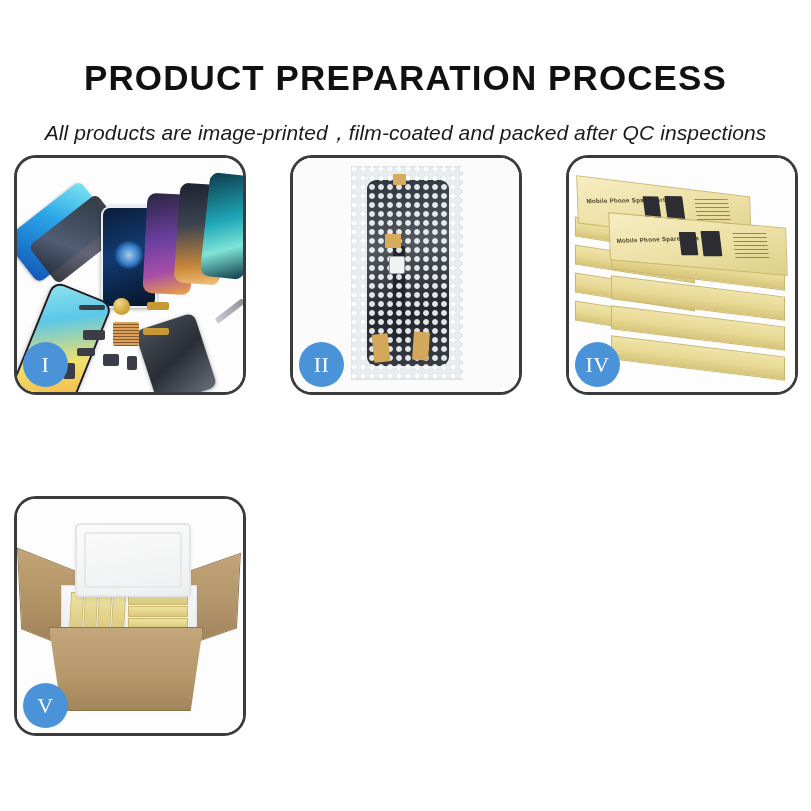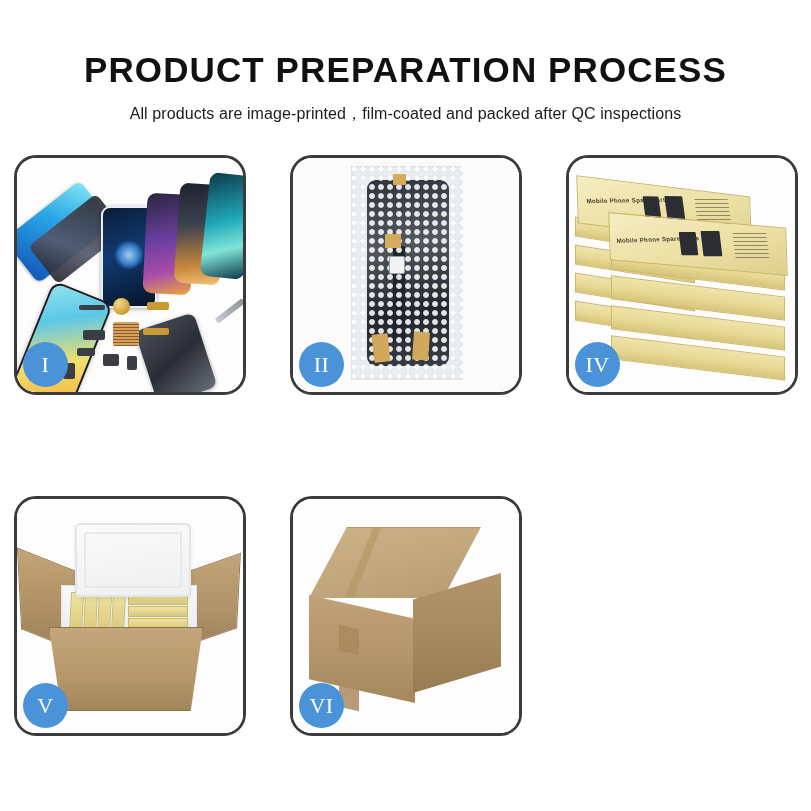--- a/index.html
+++ b/index.html
@@ -8,36 +8,37 @@
     background:#ffffff;
     font-family:"Liberation Sans","DejaVu Sans",sans-serif;
     overflow:hidden;
     position:relative;
   }
   .page{position:relative;width:811px;height:811px;}
 
   
   .header{position:absolute;left:0;top:0;width:811px;text-align:center;}
   .title{
-    margin:0;padding:0;
+    margin:8px;padding:0;
     font-size:35px;
     font-weight:700;
     letter-spacing:1.1px;
     color:#111111;
     line-height:1;
     padding-top:52px;
   }
   .subtitle{
     margin:0;padding:0;
-    font-size:16px;
+    font-size:21px;
     font-weight:400;
     color:#1a1a1a;
     line-height:1;
     padding-top:19px;
     letter-spacing:0.1px;
+    font-style:italic;
   }
 
   
   .grid{
     position:absolute;
     left:14px;top:155px;
     width:784px;height:581px;
     display:grid;
     grid-template-columns:repeat(3,232px);
     grid-template-rows:repeat(2,240px);
@@ -436,27 +437,15 @@
           <div class="ybar" style="left:66px;top:8px;width:58px;height:9px;"></div>
           <div class="ybar" style="left:66px;top:20px;width:58px;height:9px;"></div>
           <div class="ybar" style="left:66px;top:32px;width:58px;height:9px;"></div>
         </div>
         <div class="carton-body"></div>
         <div class="foam-lid"></div>
       </div>
       <div class="badge">V</div>
     </div>
 
-    <div class="panel">
-      <div class="panel-inner">
-        <div class="p6-bg"></div>
-        <div class="c-top"></div>
-        <div class="c-seam"></div>
-        <div class="c-left"></div>
-        <div class="c-right"></div>
-        <div class="tape1"></div>
-        <div class="tape2"></div>
-      </div>
-      <div class="badge">VI</div>
-    </div>
 
   </div>
 </div>
 
 </body></html>

